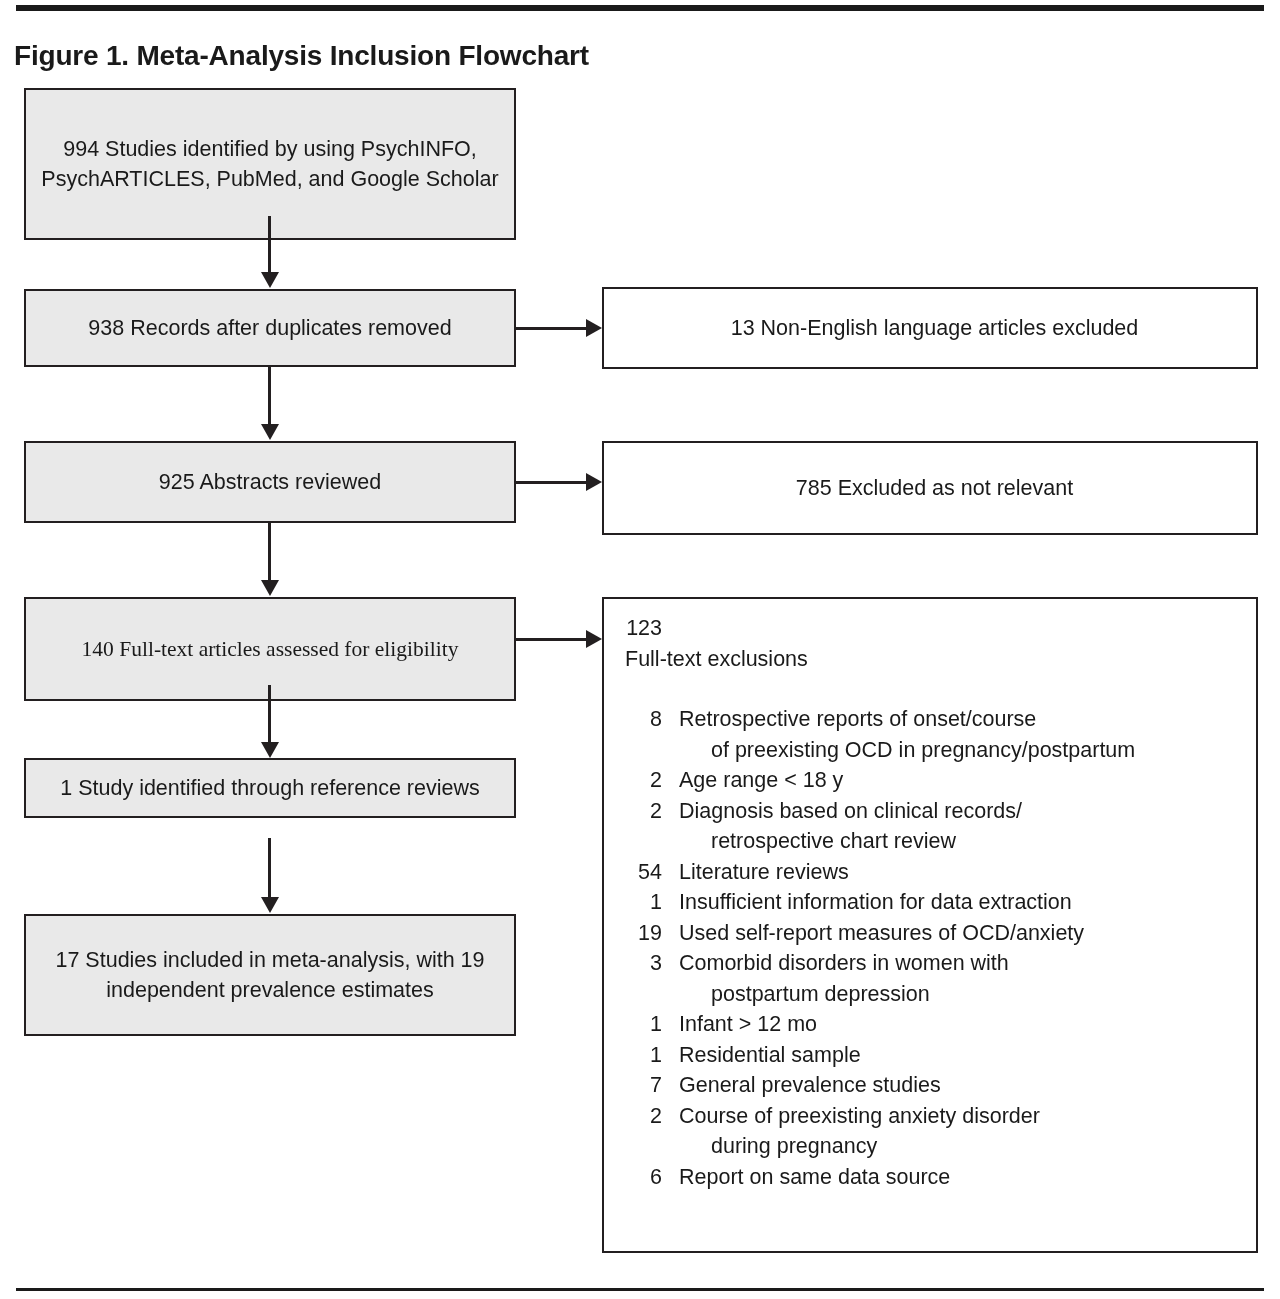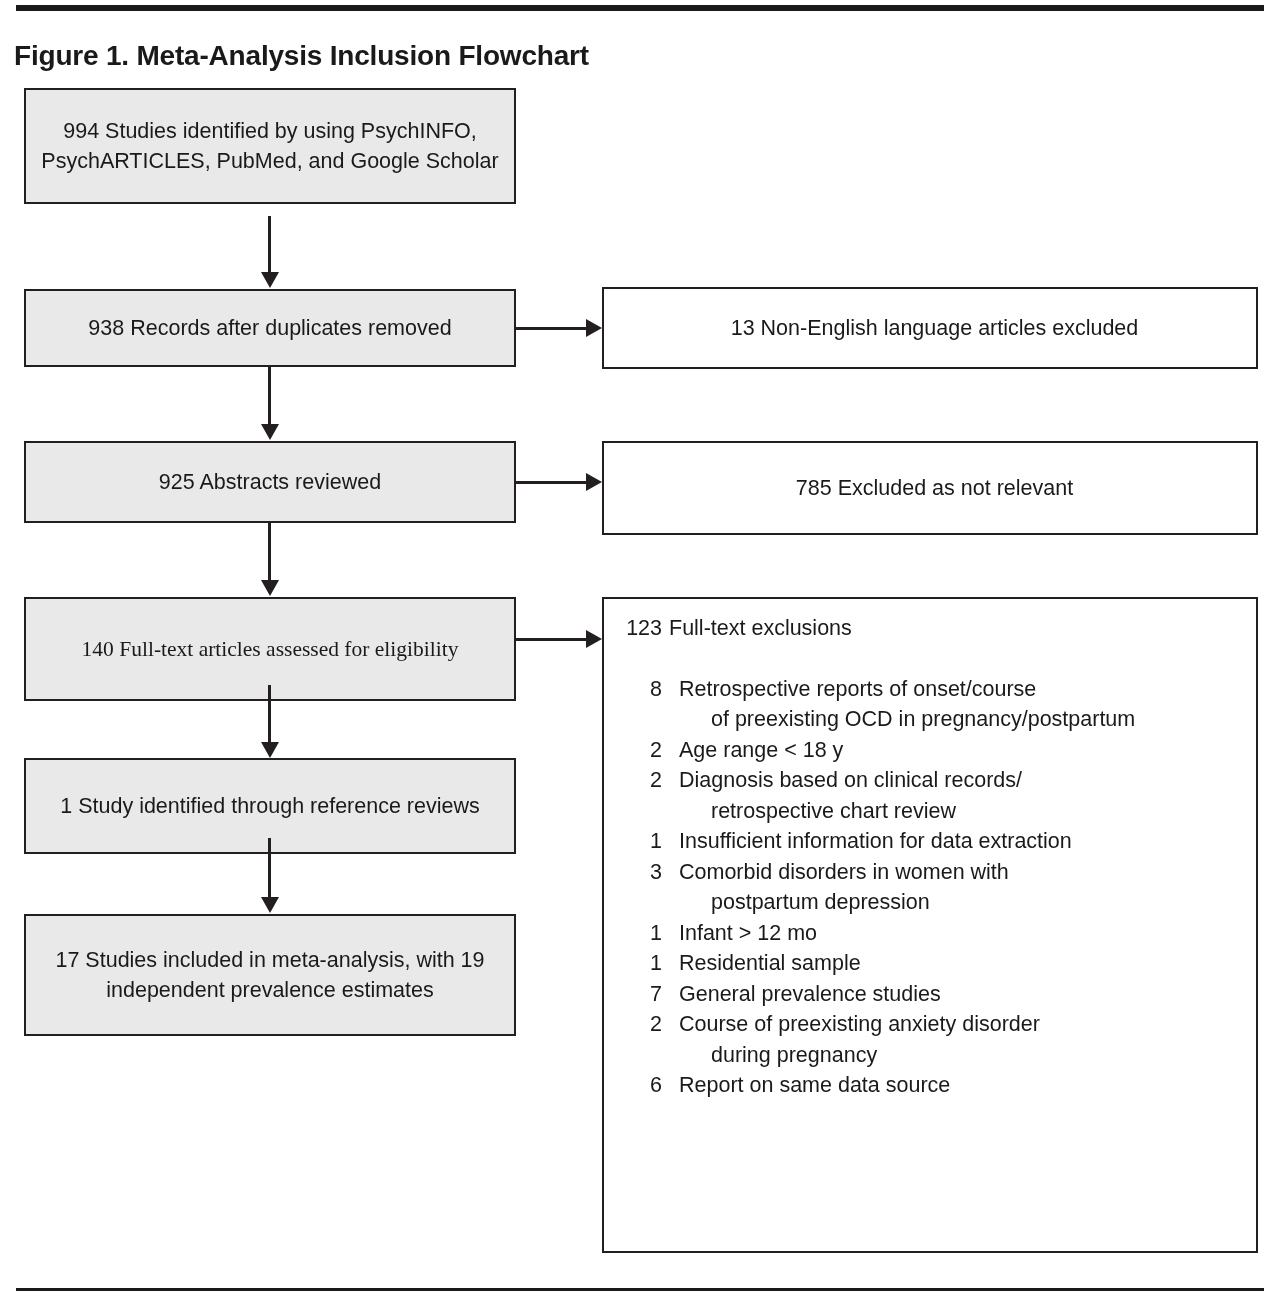--- a/index.html
+++ b/index.html
@@ -58,25 +58,25 @@
     font-size: 21.5px;
     line-height: 30px;
     padding: 4px 10px;
   }
   .node.filled { background: #e9e9e9; }
   .node.plain  { background: #ffffff; padding-left: 19px; }
 
   .node .txt { display: block; }
 
   
-  #box-identified    { left: 24px;  top: 88px;  width: 492px; height: 116px; }
+  #box-identified    { left: 24px;  top: 88px;  width: 492px; height: 152px; }
   #box-duplicates    { left: 24px;  top: 289px; width: 492px; height: 78px;  }
   #box-abstracts     { left: 24px;  top: 441px; width: 492px; height: 82px; text-align: center;  }
   #box-fulltext      { left: 24px;  top: 597px; width: 492px; height: 104px; font-family: Liberation Serif, serif;  }
-  #box-reference     { left: 24px;  top: 758px; width: 492px; height: 96px;  }
+  #box-reference     { left: 24px;  top: 758px; width: 492px; height: 60px;  }
   #box-included      { left: 24px;  top: 914px; width: 492px; height: 122px; }
 
   
   #box-nonenglish    { left: 602px; top: 287px; width: 656px; height: 82px;  }
   #box-notrelevant   { left: 602px; top: 441px; width: 656px; height: 94px;  }
 
   
   #box-exclusions {
     position: absolute;
     left: 602px;
@@ -86,20 +86,21 @@
     box-sizing: border-box;
     border: 2px solid #231f20;
     background: #ffffff;
     padding: 14px 10px 10px 14px;
     font-size: 21.5px;
     line-height: 30.5px;
   }
   .excl-header {
     display: flex;
     align-items: baseline;
+    flex-direction: column;
   }
   .excl-header .num {
     display: inline-block;
     width: 44px;
     text-align: right;
     flex: 0 0 auto;
   }
   .excl-header .label {
     padding-left: 7px;
   }
@@ -203,24 +204,32 @@
       </div>
       <div class="excl-item">
         <span class="num">2</span>
         <span class="label">Age range  &lt; 18 y</span>
       </div>
       <div class="excl-item">
         <span class="num">2</span>
         <span class="label">Diagnosis based on clinical records/<span class="cont">retrospective chart review</span></span>
       </div>
       <div class="excl-item">
+        <span class="num">54</span>
+        <span class="label">Literature reviews</span>
+      </div>
+      <div class="excl-item">
         <span class="num">1</span>
         <span class="label">Insufficient information for data extraction</span>
       </div>
       <div class="excl-item">
+        <span class="num">19</span>
+        <span class="label">Used self-report measures of OCD/anxiety</span>
+      </div>
+      <div class="excl-item">
         <span class="num">3</span>
         <span class="label">Comorbid disorders in women with<span class="cont">postpartum depression</span></span>
       </div>
       <div class="excl-item">
         <span class="num">1</span>
         <span class="label">Infant &gt; 12 mo</span>
       </div>
       <div class="excl-item">
         <span class="num">1</span>
         <span class="label">Residential sample</span>

